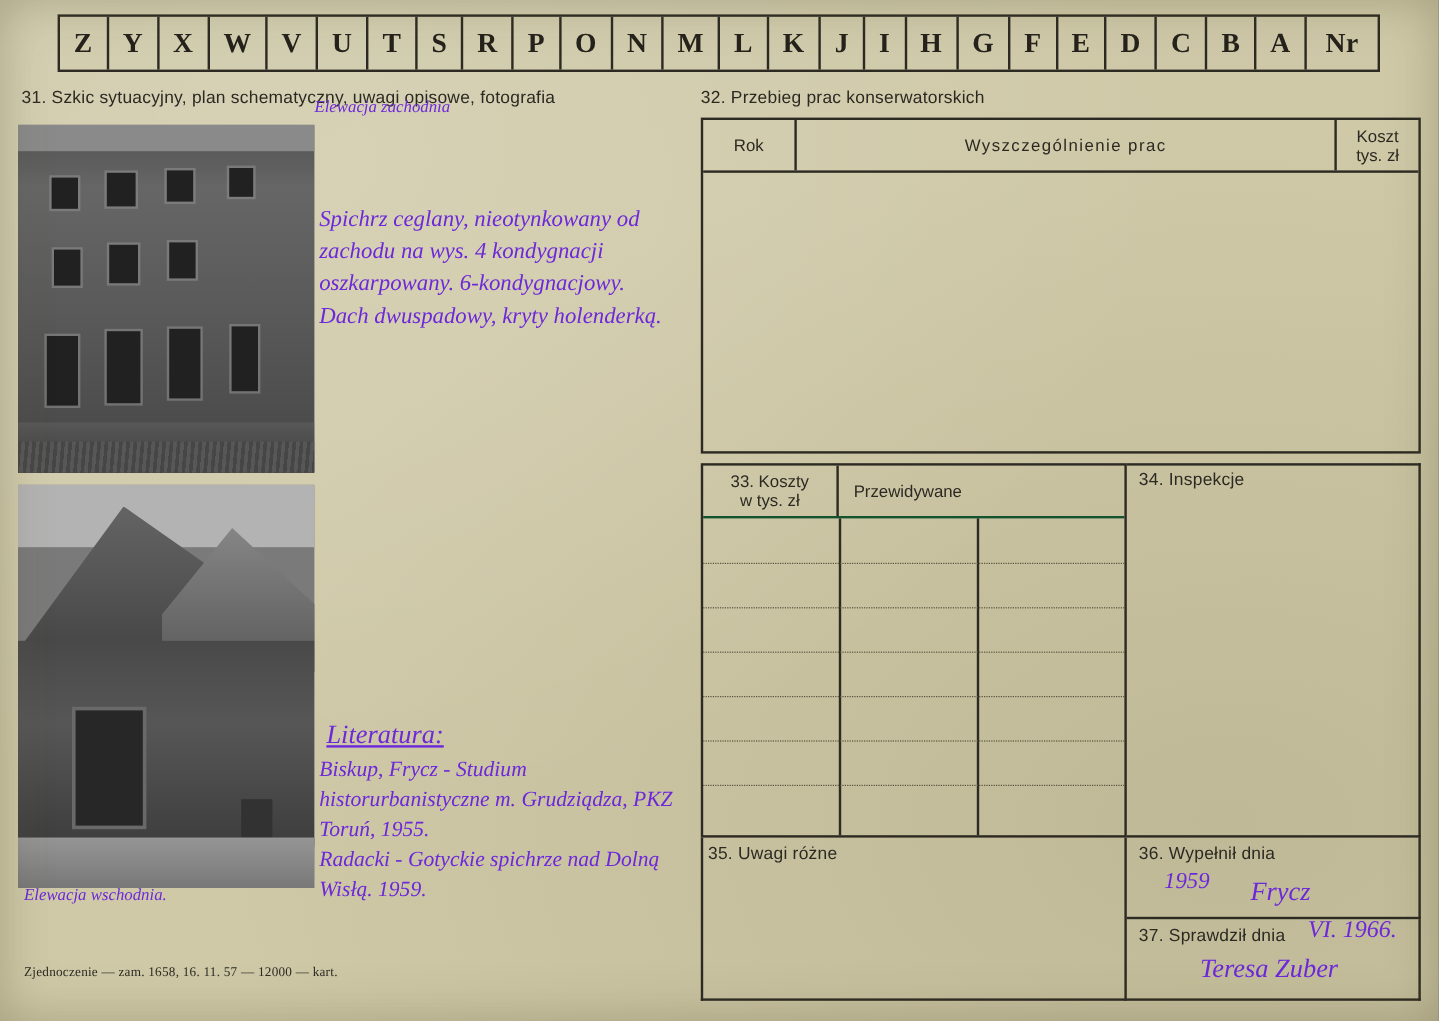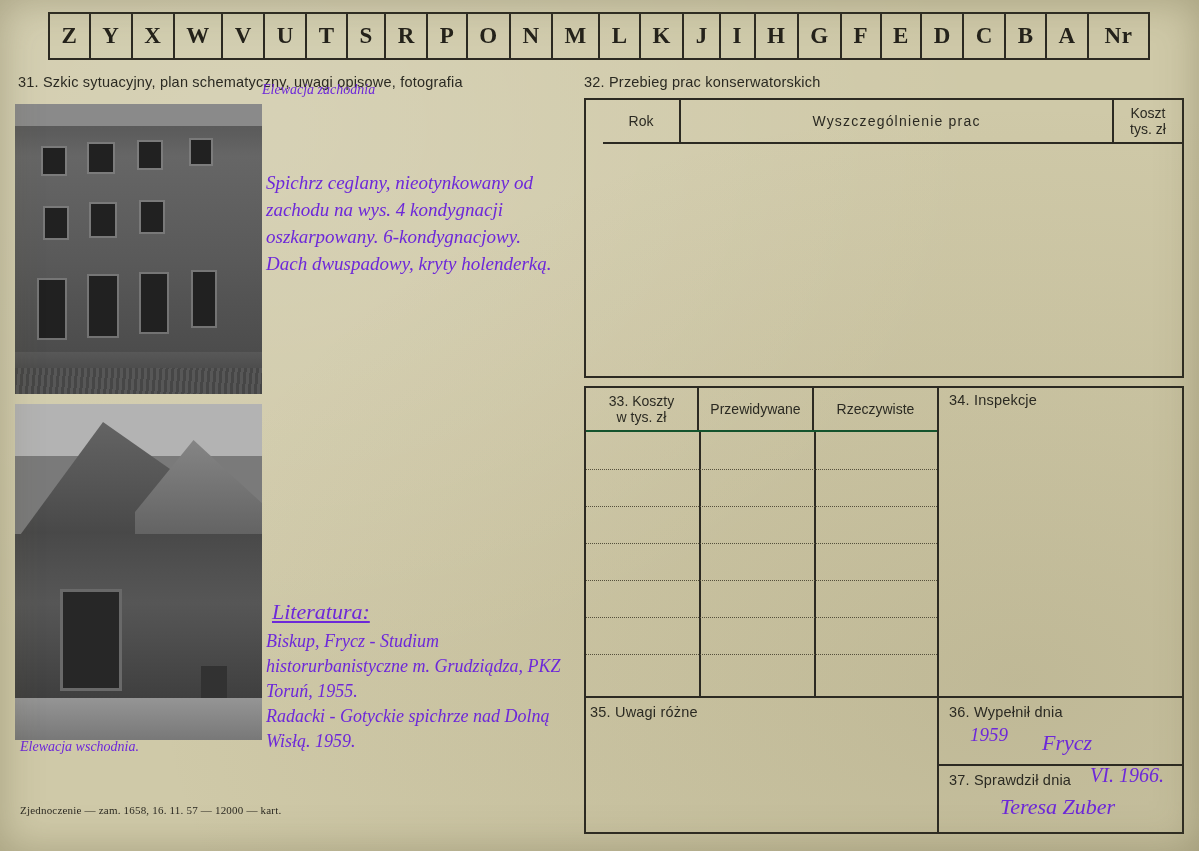--- a/index.html
+++ b/index.html
@@ -129,21 +129,20 @@
     width: 615px; height: 760px;
   }
 
   .lbl-32 { position: absolute; left: 14px; top: 0px; }
 
   .tbl32 {
     position: absolute;
     left: 14px; top: 24px;
     width: 600px; height: 280px;
     border: 2px solid #2c2a22;
-    padding-left: 17px;
   }
   .tbl32 .hdr {
     display: flex;
     height: 44px;
     border-bottom: 2px solid #2c2a22;
   }
   .tbl32 .hdr > div {
     display: flex; align-items: center; justify-content: center;
     font-size: 14px; color: #2b2a22;
     border-right: 2px solid #2c2a22;
@@ -397,21 +396,20 @@
 
       <div class="tbl33">
         <div class="hdr">
           <div class="c33a">
             <div>
               <div>33. Koszty</div>
               <div>w tys. zł</div>
             </div>
           </div>
           <div class="c33b">Przewidywane</div>
-          <div class="c33c">Rzeczywiste</div>
         </div>
         <div class="rows">
           <div class="vline" style="left:113px;"></div>
           <div class="vline" style="left:228px;"></div>
           <div class="rowline" style="top:37px;"></div>
           <div class="rowline" style="top:74px;"></div>
           <div class="rowline" style="top:111px;"></div>
           <div class="rowline" style="top:148px;"></div>
           <div class="rowline" style="top:185px;"></div>
           <div class="rowline" style="top:222px;"></div>

